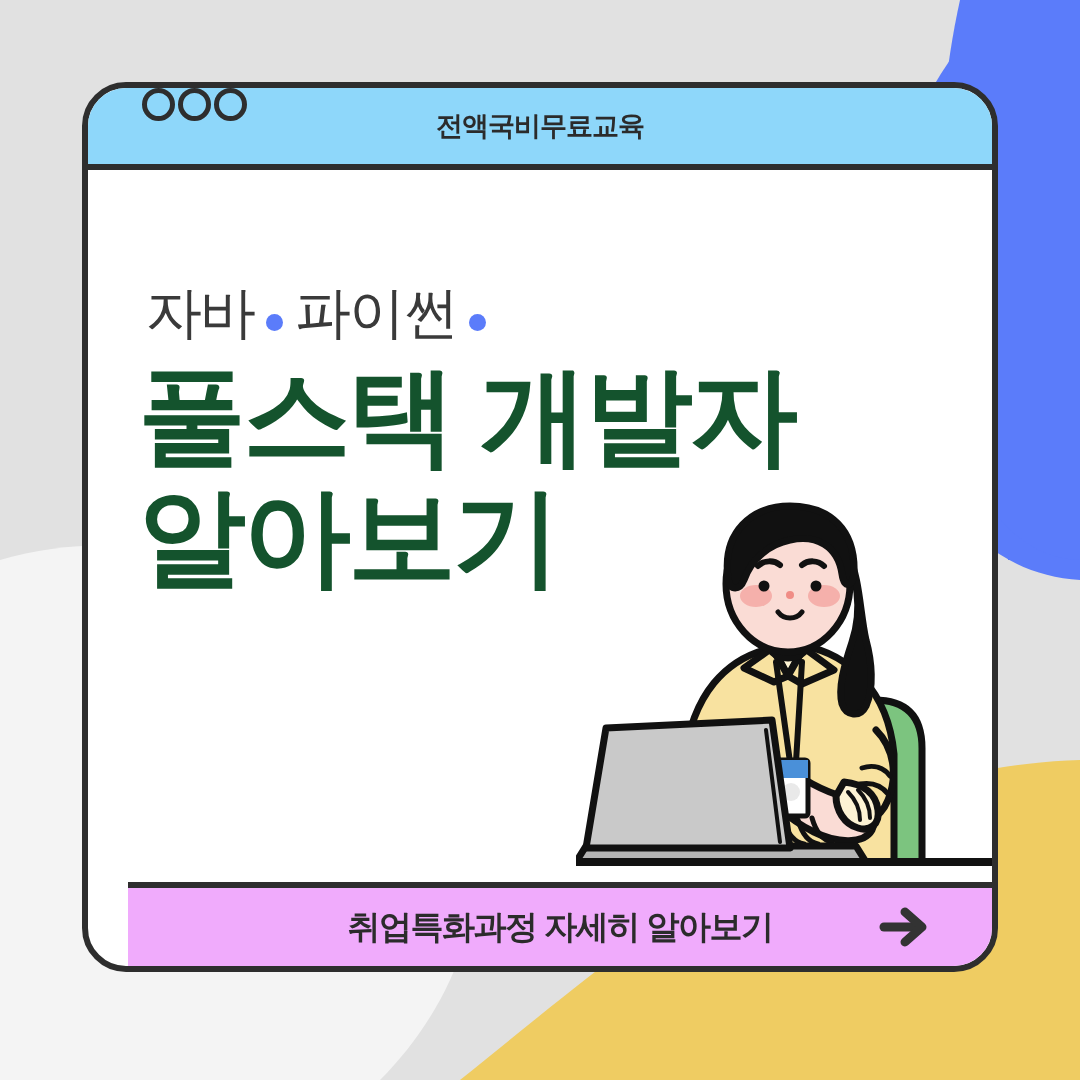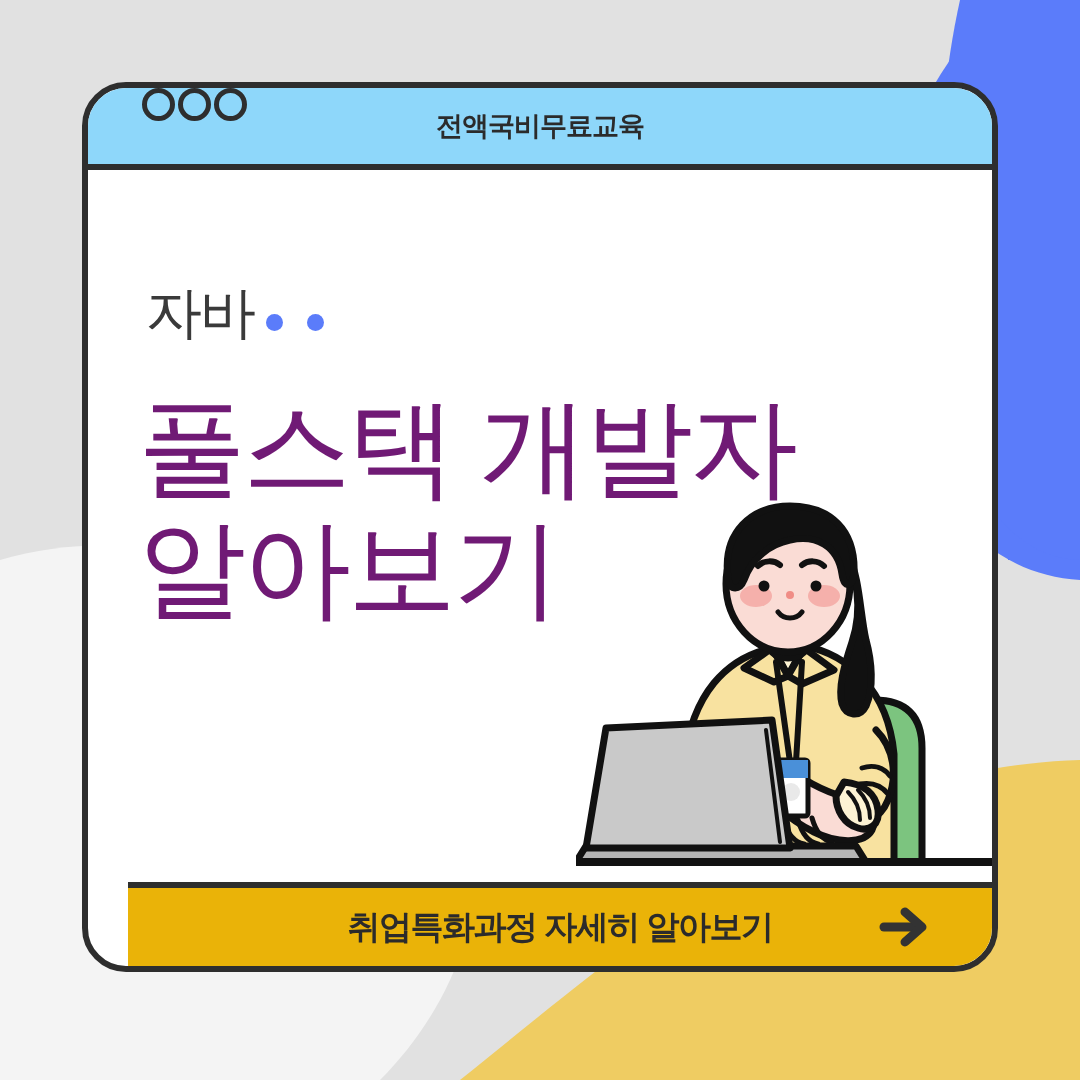--- a/index.html
+++ b/index.html
@@ -98,44 +98,43 @@
     position:relative;
     top:8px;
     flex:0 0 auto;
   }
 
   .headline {
     position:absolute;
     left:50px; top:186px;
     font-size:108px;
     line-height:1.12;
-    font-weight:normal;
+    font-weight:bold;
     letter-spacing:-3px;
-    color:#701a75;
+    color:#14532d;
     white-space:nowrap;
-    margin-top:32px;
   }
   .headline .hl-line { display:block; }
 
   
   .illustration {
     position:absolute;
     right:-4px;
     bottom:0;
     width:420px;
     height:420px;
   }
   .illustration svg { display:block; width:100%; height:100%; }
 
   
   .ctabar {
     position:relative;
     flex:0 0 84px;
     height:84px;
-    background:#eab308;
+    background:#f0abfc;
     border-top:6px solid #2e2e2e;
     display:flex;
     align-items:center;
     justify-content:center;
     margin-left:40px;
   }
   .cta-text {
     font-size:33px;
     font-weight:bold;
     letter-spacing:-1.5px;
@@ -179,20 +178,21 @@
         <span></span>
       </div>
       <div class="titlebar-title">전액국비무료교육</div>
     </div>
 
     <div class="window-body">
 
       <div class="eyebrow">
         <span>자바</span>
         <span class="sep"></span>
+        <span>파이썬</span>
         <span class="sep"></span>
       </div>
 
       <div class="headline">
         <span class="hl-line">풀스택 개발자</span>
         <span class="hl-line">알아보기</span>
       </div>
 
       <div class="illustration">
         <svg viewBox="0 0 420 420" xmlns="http://www.w3.org/2000/svg">

